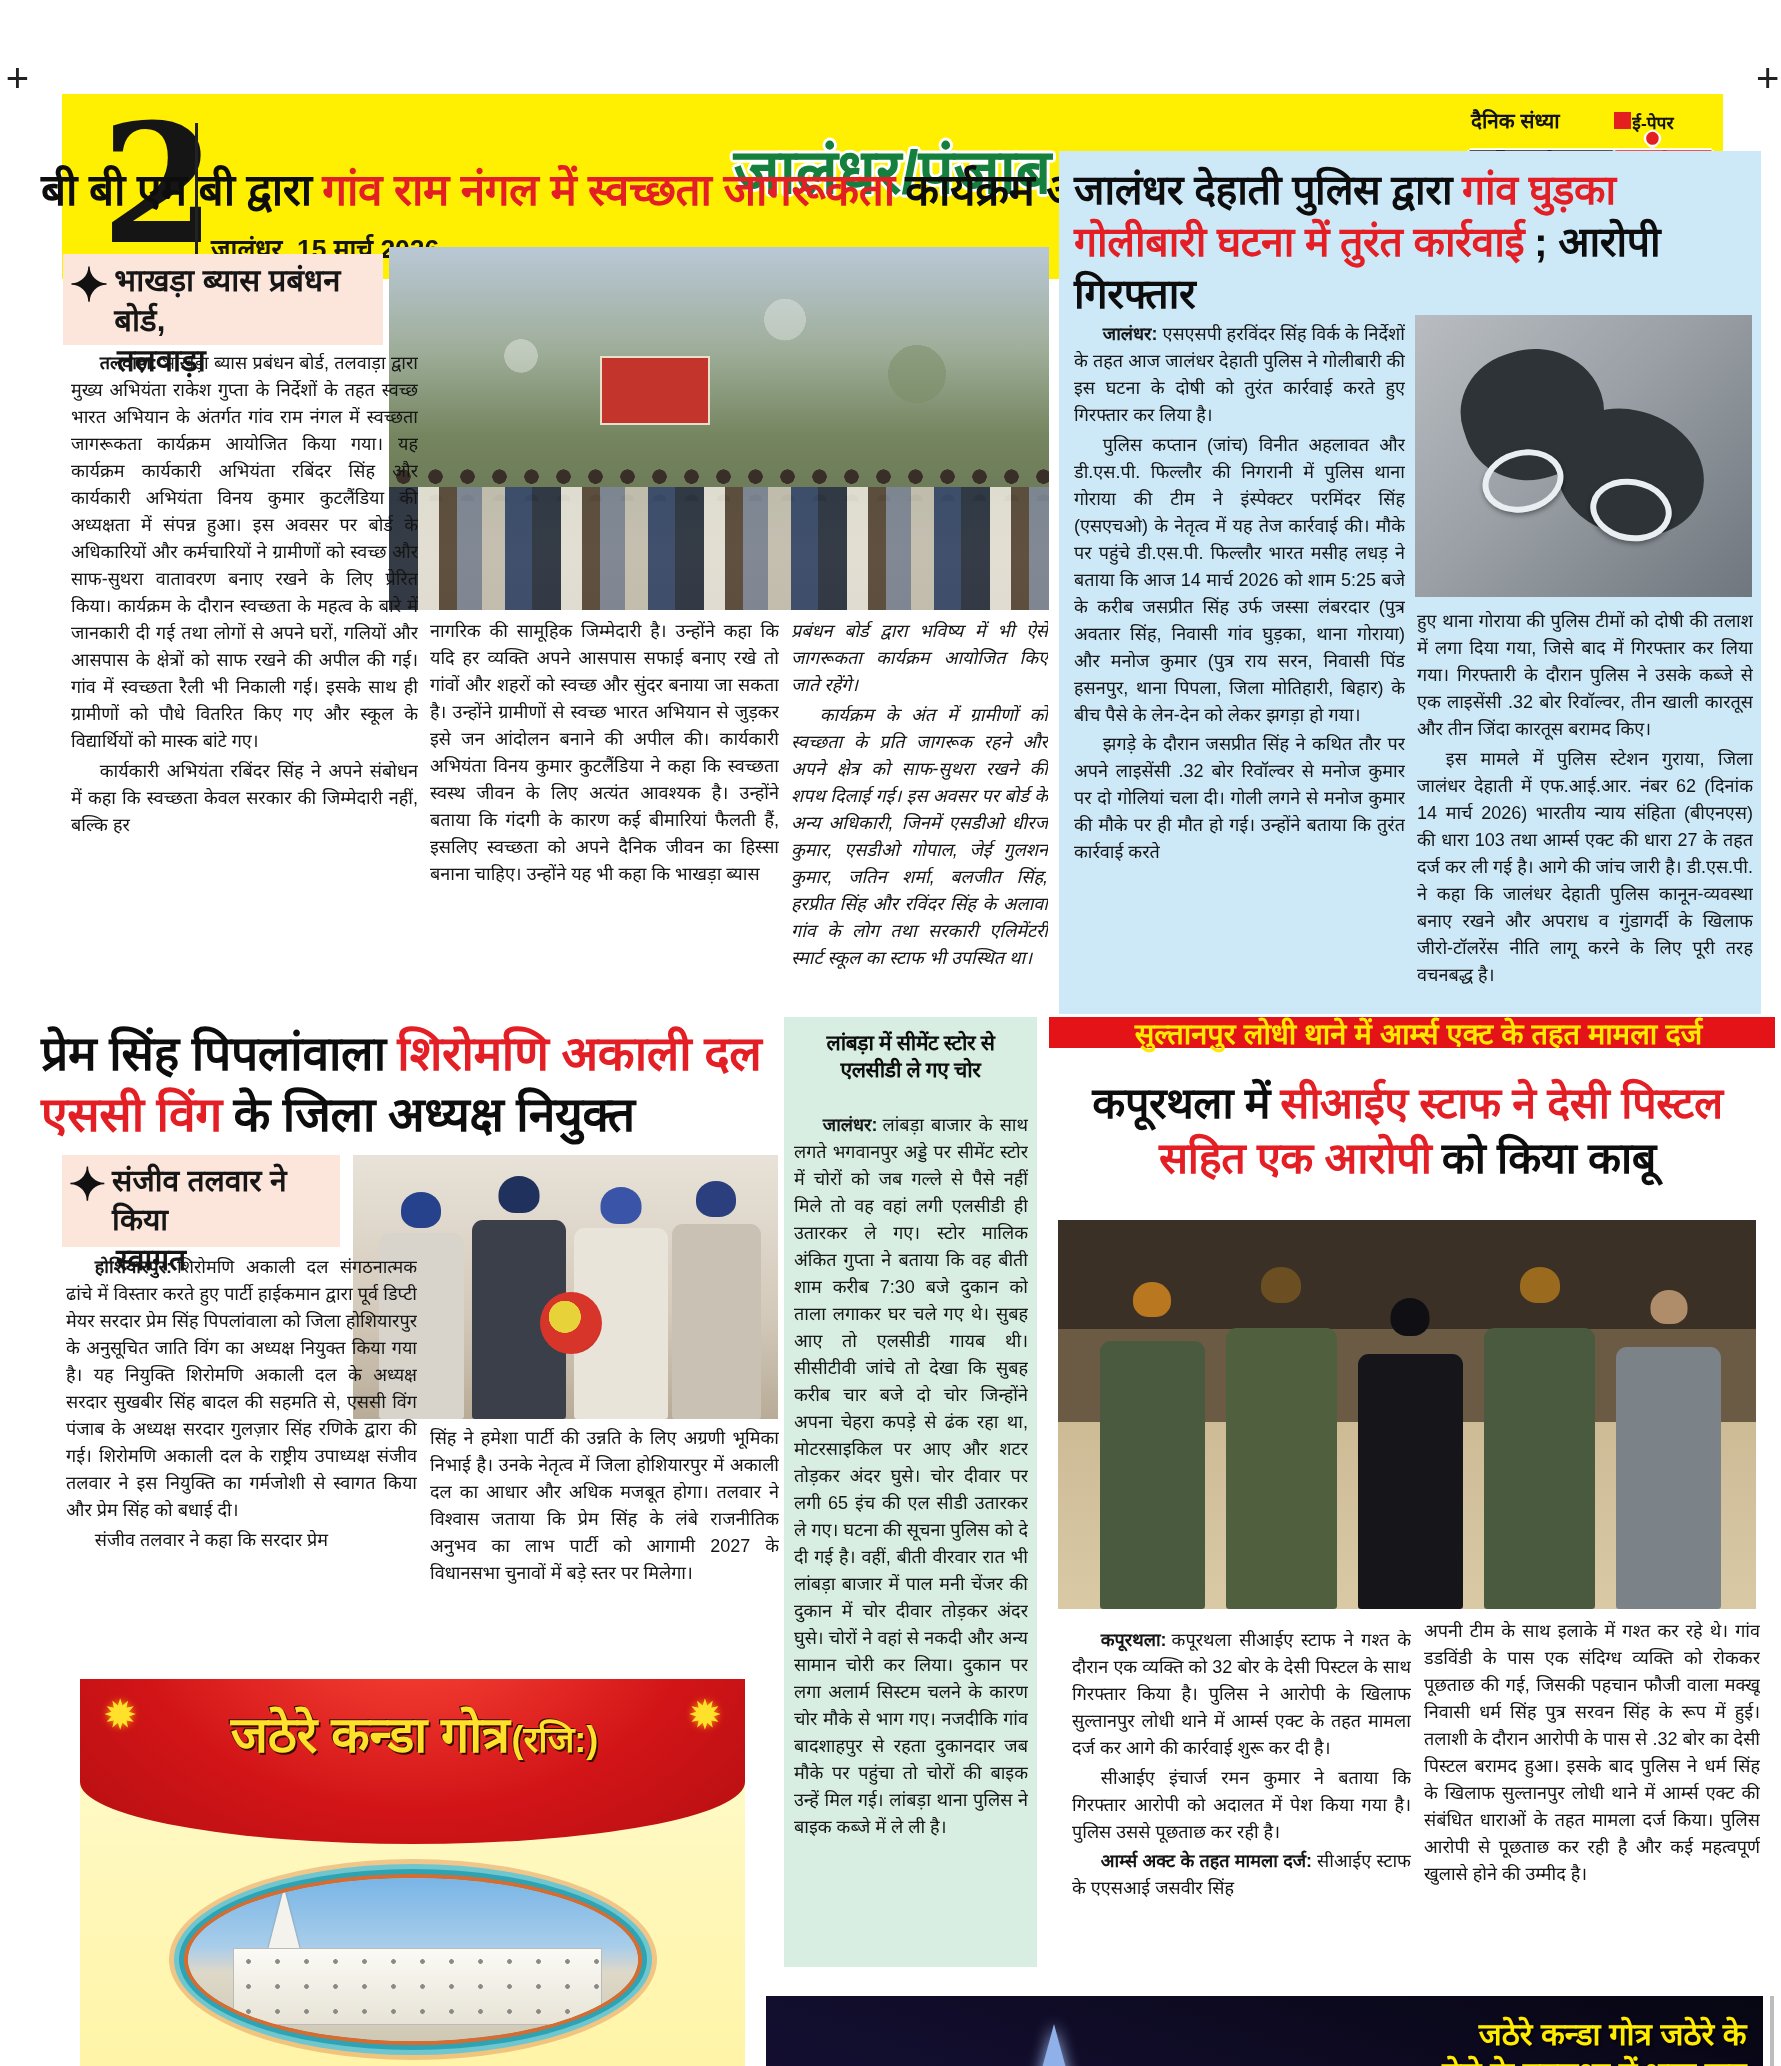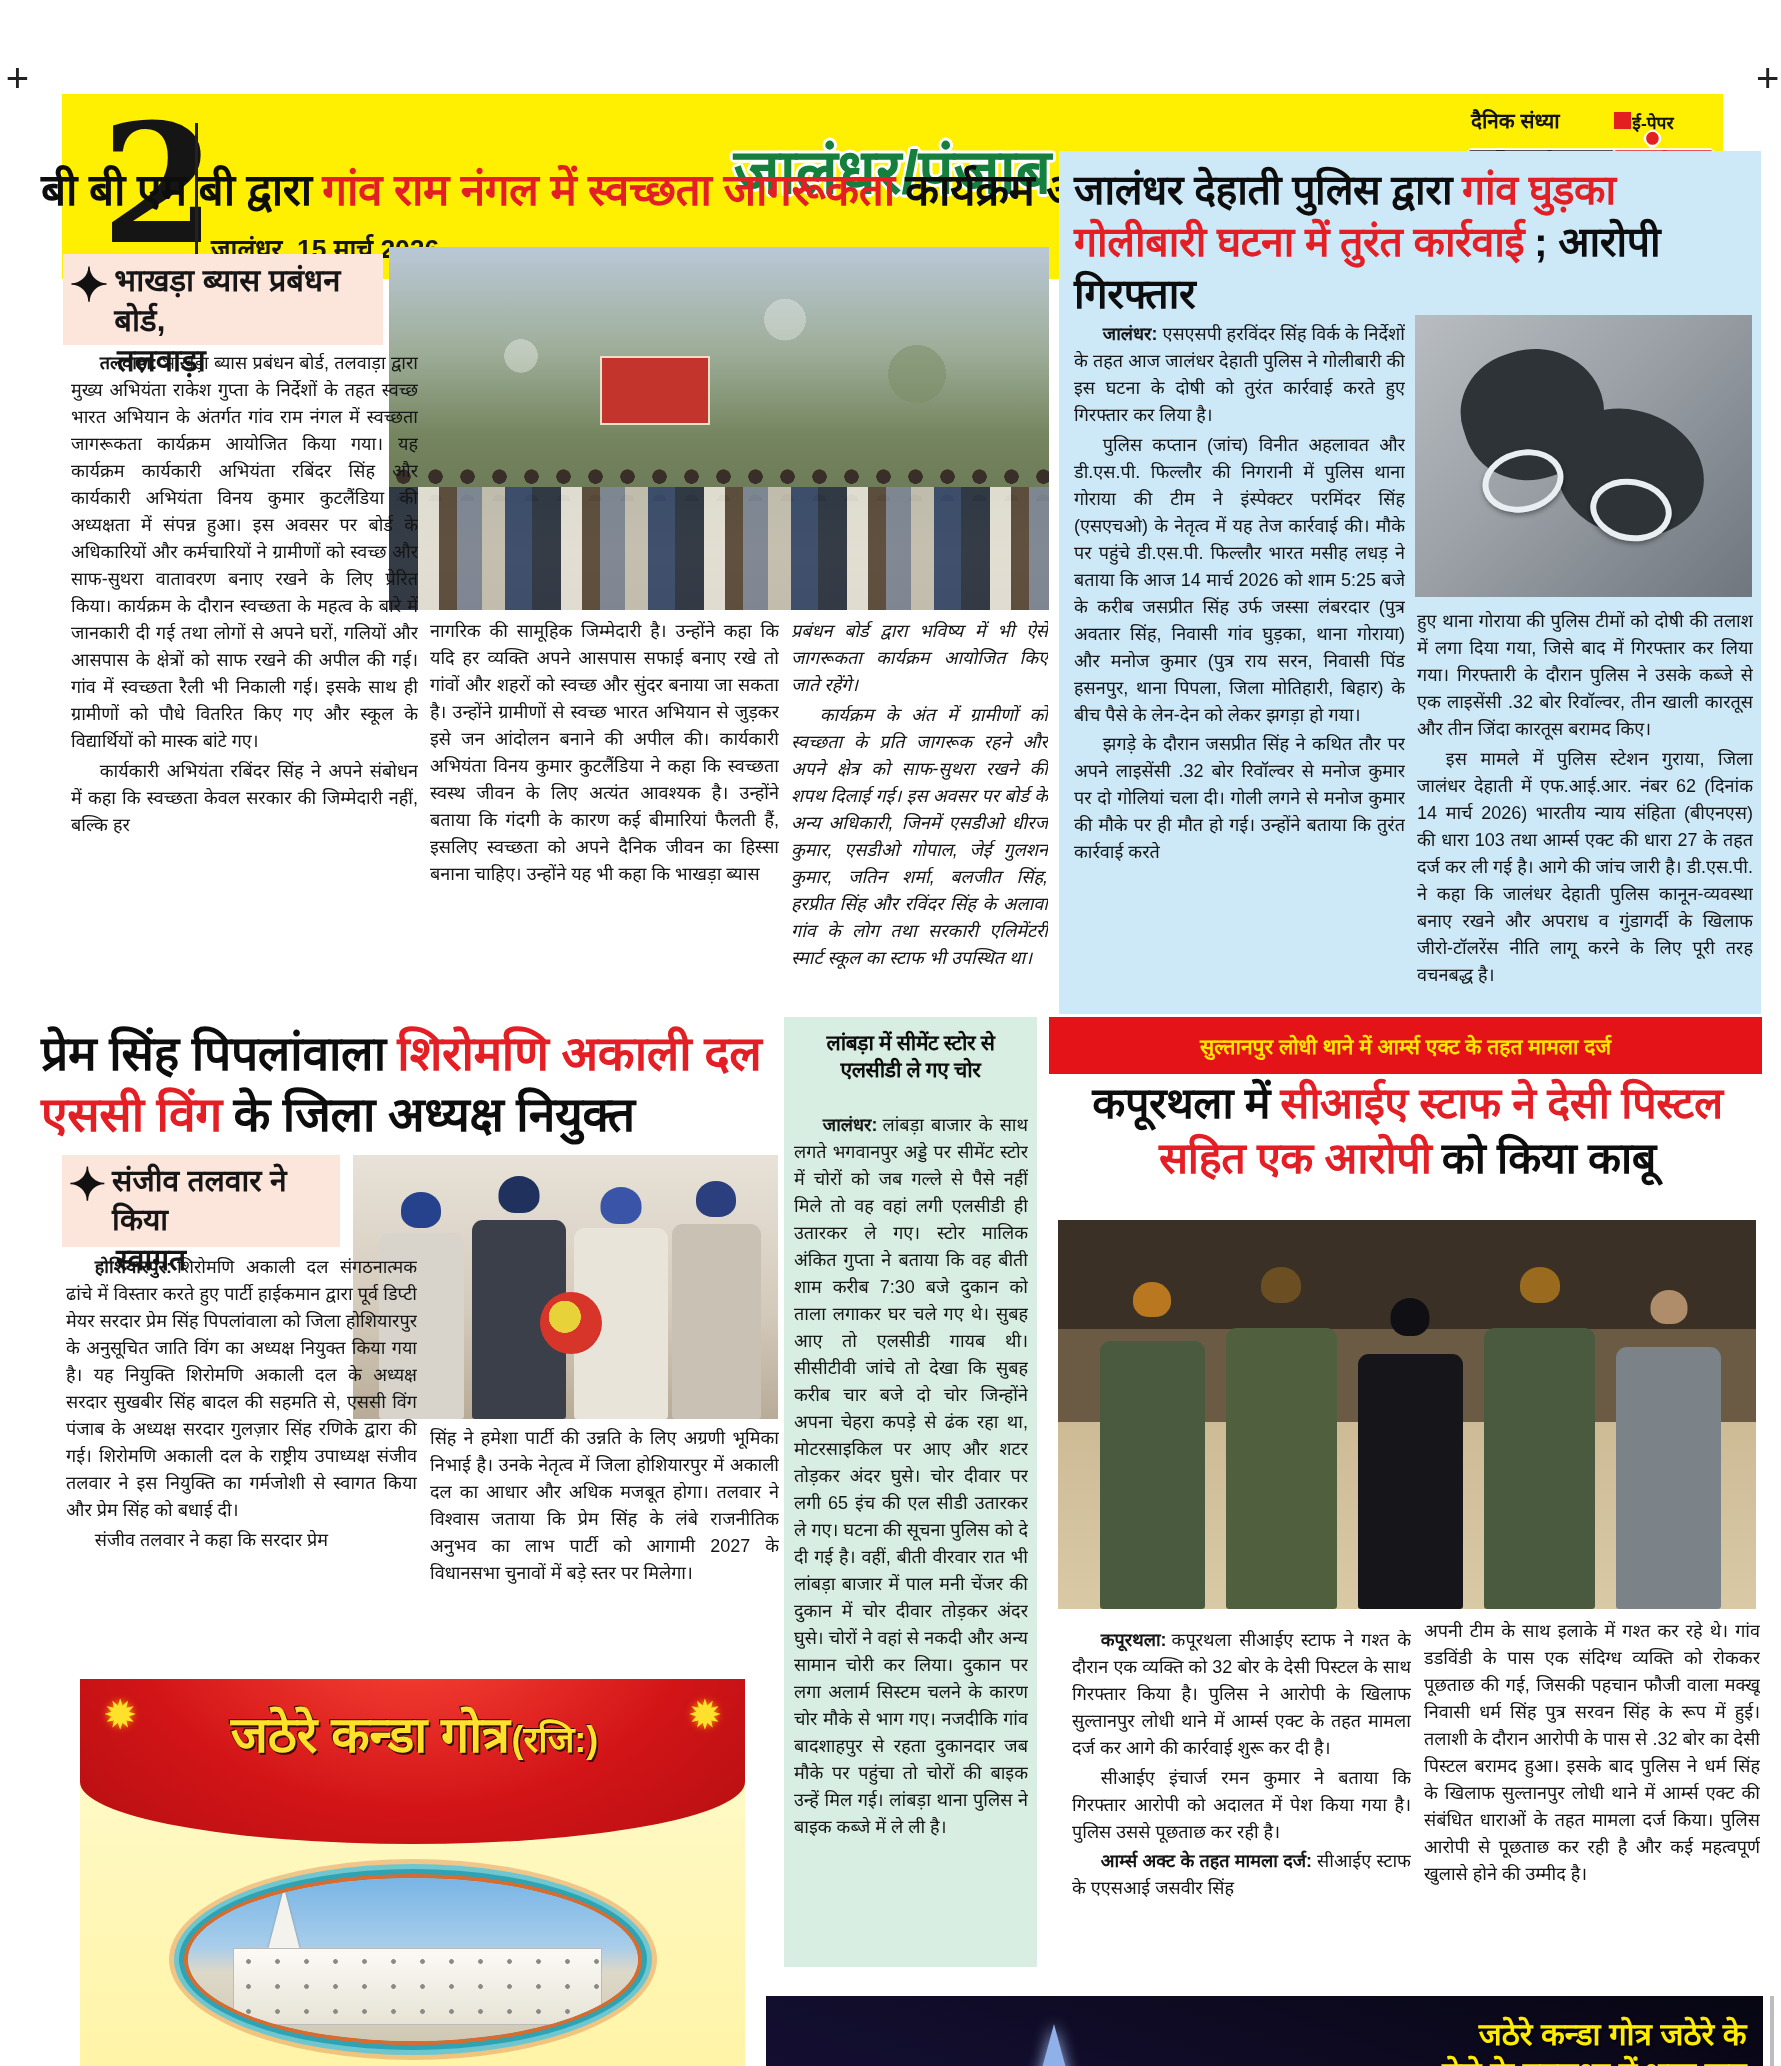--- a/index.html
+++ b/index.html
@@ -195,21 +195,21 @@
 
   <div class="abs bg-mint" style="left:784px;top:1017px;width:253px;height:950px;"></div>
   <div class="abs hl" style="left:790px;top:1029px;width:241px;font-size:21px;text-align:center;line-height:1.3;">
     <div>लांबड़ा में सीमेंट स्टोर से</div>
     <div>एलसीडी ले गए चोर</div>
   </div>
   <div class="abs col" style="left:794px;top:1112px;width:234px;height:845px;">
     <p><span class="dl">जालंधर:</span><span>लांबड़ा बाजार के साथ लगते भगवानपुर अड्डे पर सीमेंट स्टोर में चोरों को जब गल्ले से पैसे नहीं मिले तो वह वहां लगी एलसीडी ही उतारकर ले गए। स्टोर मालिक अंकित गुप्ता ने बताया कि वह बीती शाम करीब 7:30 बजे दुकान को ताला लगाकर घर चले गए थे। सुबह आए तो एलसीडी गायब थी। सीसीटीवी जांचे तो देखा कि सुबह करीब चार बजे दो चोर जिन्होंने अपना चेहरा कपड़े से ढंक रहा था, मोटरसाइकिल पर आए और शटर तोड़कर अंदर घुसे। चोर दीवार पर लगी 65 इंच की एल सीडी उतारकर ले गए। घटना की सूचना पुलिस को दे दी गई है। वहीं, बीती वीरवार रात भी लांबड़ा बाजार में पाल मनी चेंजर की दुकान में चोर दीवार तोड़कर अंदर घुसे। चोरों ने वहां से नकदी और अन्य सामान चोरी कर लिया। दुकान पर लगा अलार्म सिस्टम चलने के कारण चोर मौके से भाग गए। नजदीकि गांव बादशाहपुर से रहता दुकानदार जब मौके पर पहुंचा तो चोरों की बाइक उन्हें मिल गई। लांबड़ा थाना पुलिस ने बाइक कब्जे में ले ली है।</span></p>
   </div>
 
-  <div class="abs strip" style="left:1049px;top:1017px;width:713px;height:57px;font-size:21px;">
+  <div class="abs strip" style="left:1049px;top:1017px;width:713px;height:31px;font-size:29px;padding-left:13px;">
     <span>सुल्तानपुर लोधी थाने में आर्म्स एक्ट के तहत मामला दर्ज</span>
   </div>
   <div class="abs hl" style="left:1058px;top:1076px;width:699px;font-size:43px;text-align:center;">
     <span class="hlp">कपूरथला में</span><span class="hlp red">सीआईए स्टाफ ने देसी पिस्टल सहित एक आरोपी</span><span class="hlp">को किया काबू</span>
   </div>
 
   <div class="abs photo photo-cops" style="left:1058px;top:1220px;width:698px;height:389px;">
     <div class="person" style="left:6%;top:16%;width:15%;height:84%;">
         <div class="p-head" style="width:38px;height:35px;background:#b9771f;"></div>
         <div class="p-body" style="background:#4a5a3f;"></div>

